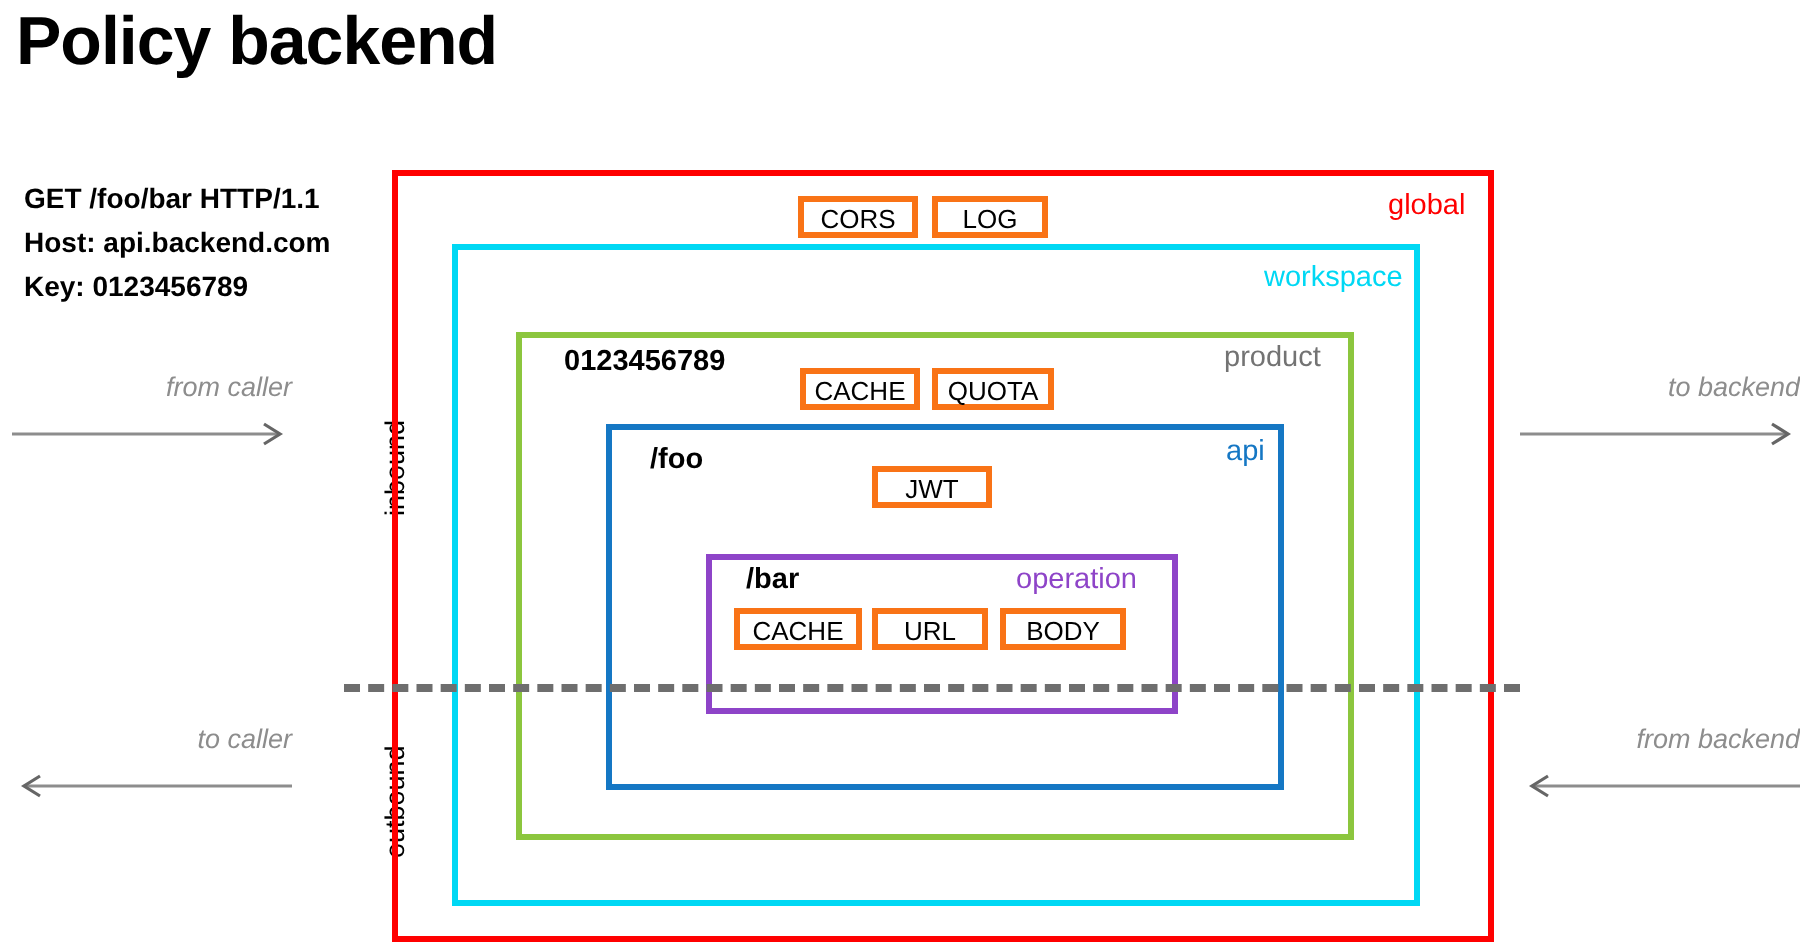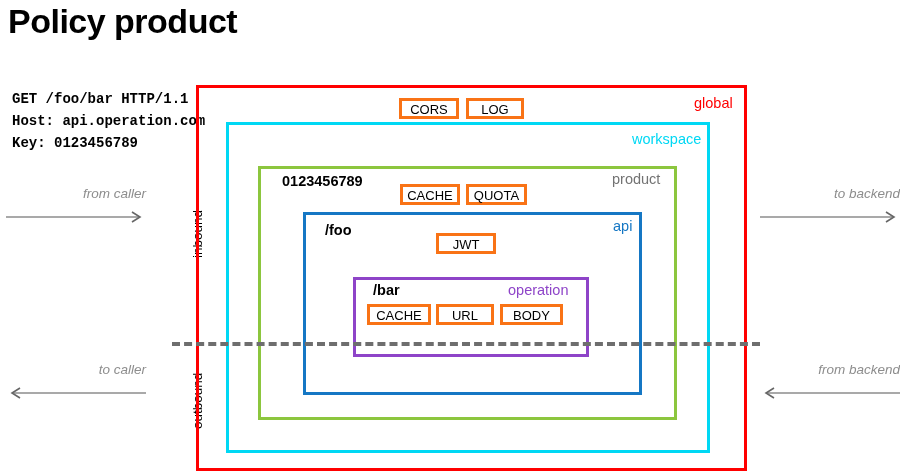--- a/index.html
+++ b/index.html
@@ -31,21 +31,20 @@
   
   #request-block {
     position: absolute;
     left: 12px;
     top: 88px;
     font-size: 14px;
     font-weight: 700;
     color: #000000;
     line-height: 22px;
     white-space: nowrap;
-    font-family: Liberation Mono, monospace;
   }
 
   
   .flow-group {
     position: absolute;
     width: 140px;
     height: 44px;
   }
   .flow-label {
     position: absolute;
@@ -119,25 +118,25 @@
     width: 588px;
     height: 0;
     border-top: 4px dashed #6e6e6e;
   }
 </style>
 </head>
 <body>
 
 <div id="canvas">
 
-  <div id="page-title">Policy product</div>
+  <div id="page-title">Policy backend</div>
 
   <div id="request-block">
     <div>GET /foo/bar HTTP/1.1</div>
-    <div>Host: api.operation.com</div>
+    <div>Host: api.backend.com</div>
     <div>Key: 0123456789</div>
   </div>
 
   <div class="flow-group" style="left:6px; top:186px;">
     <div class="flow-label">from caller</div>
     <svg class="flow-arrow" viewBox="0 0 140 14">
       <line x1="0" y1="7" x2="133" y2="7" stroke="#8d8d8d" stroke-width="1.6"></line>
       <polyline points="126,2 134,7 126,12" fill="none" stroke="#666666" stroke-width="1.6"></polyline>
     </svg>
   </div>

